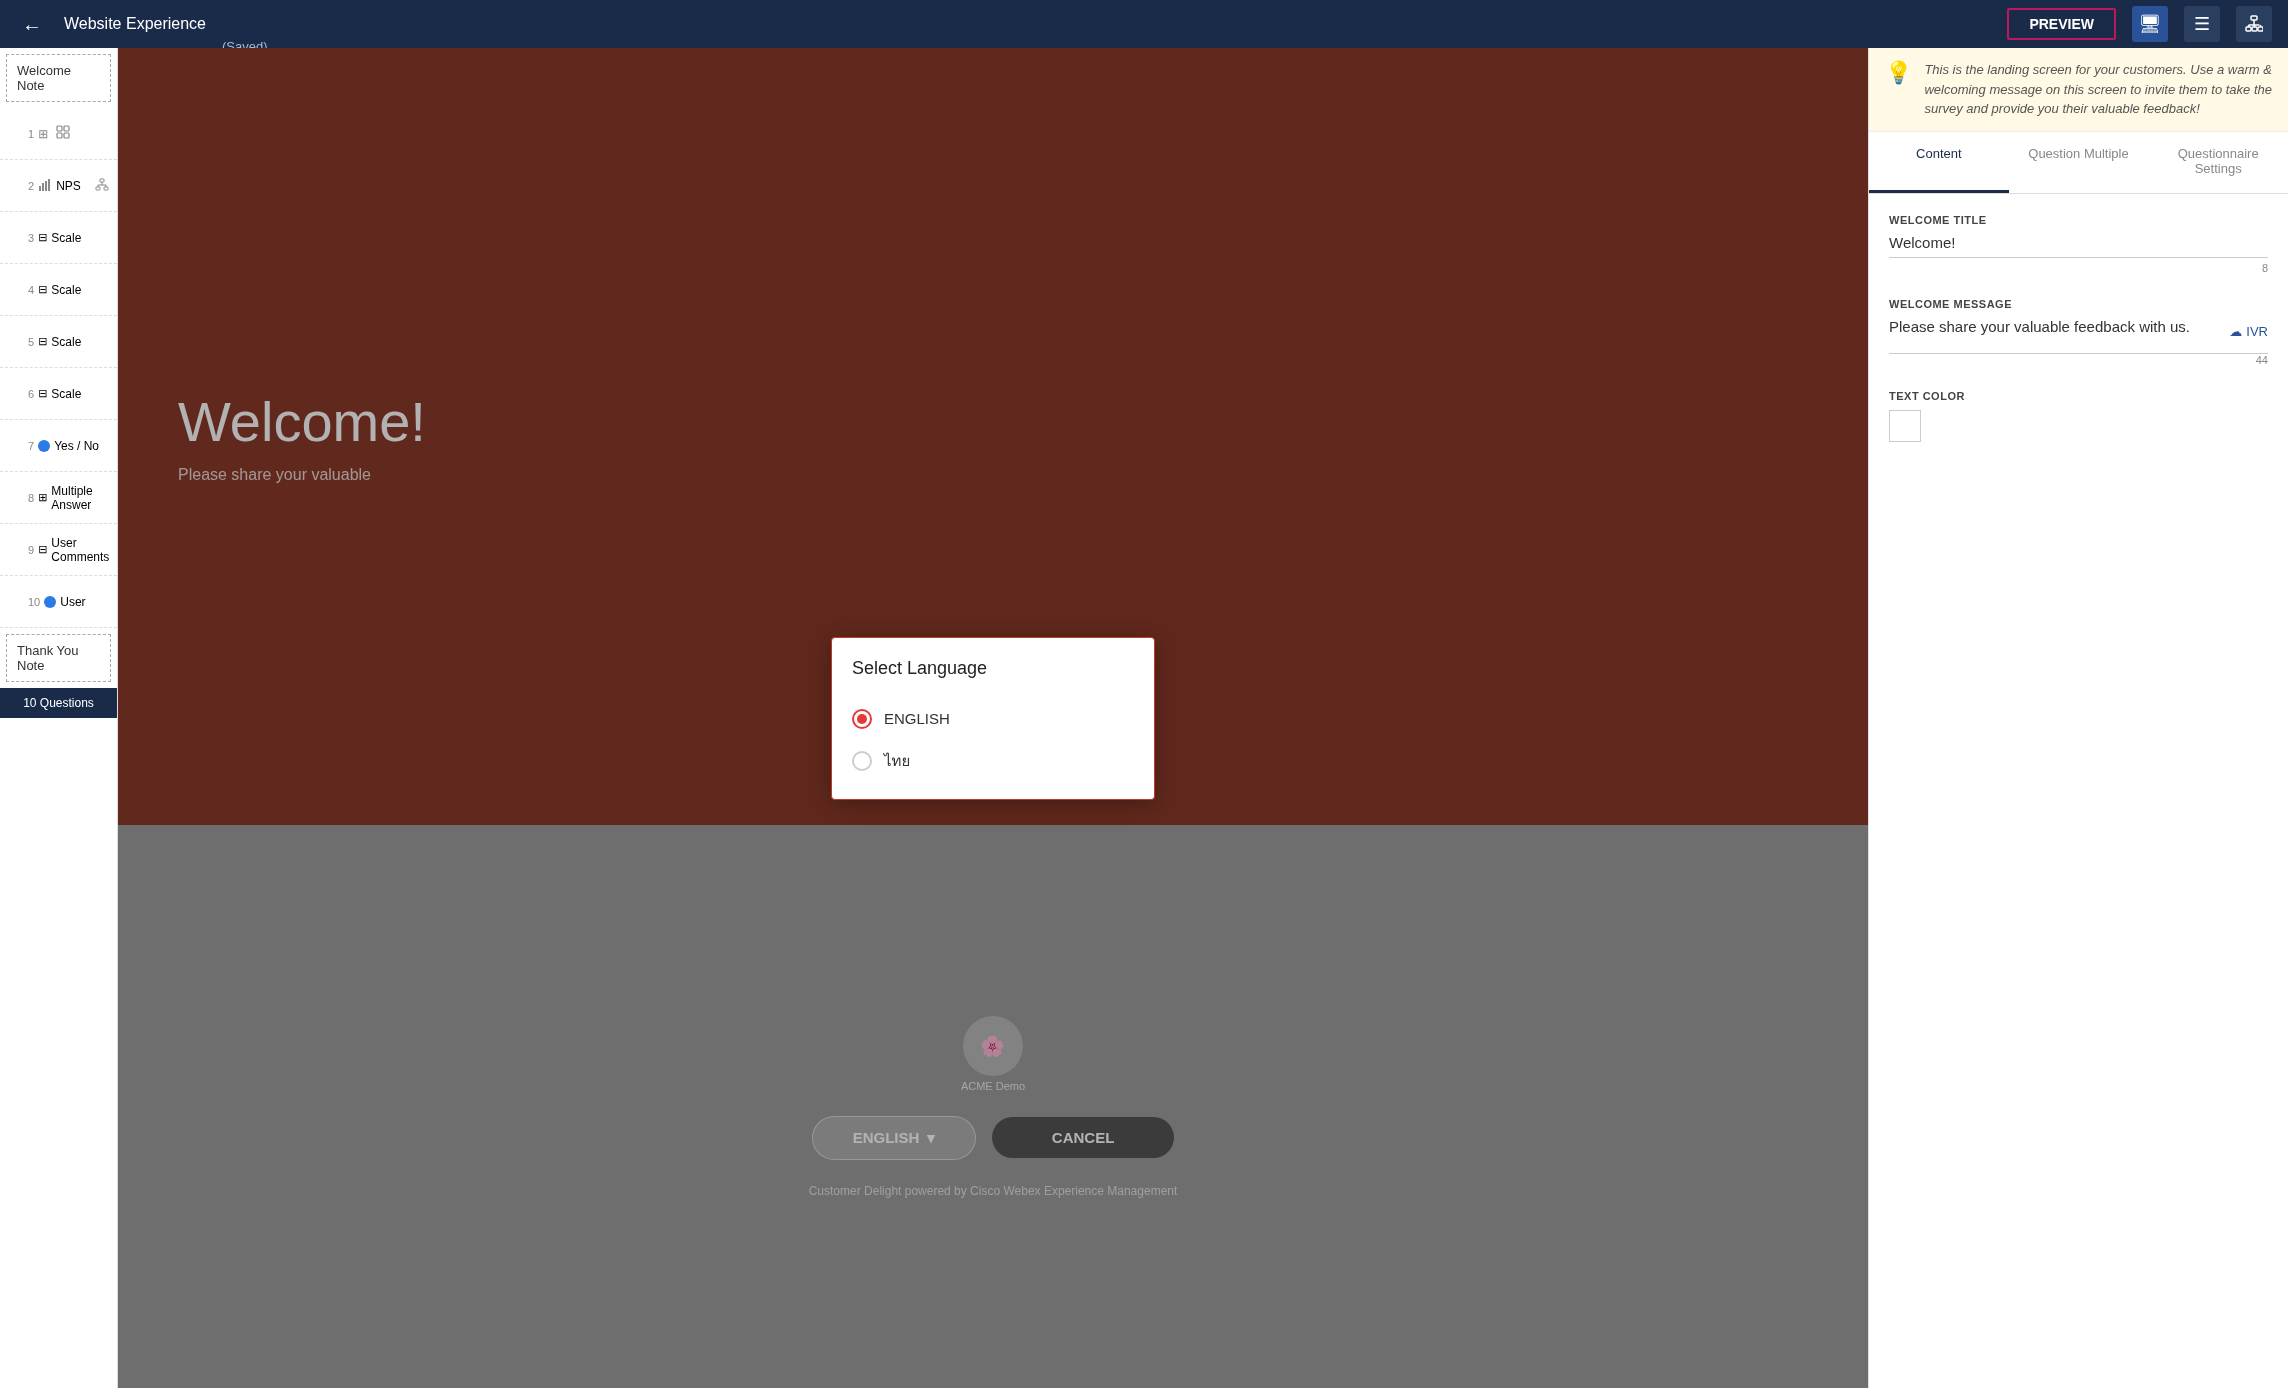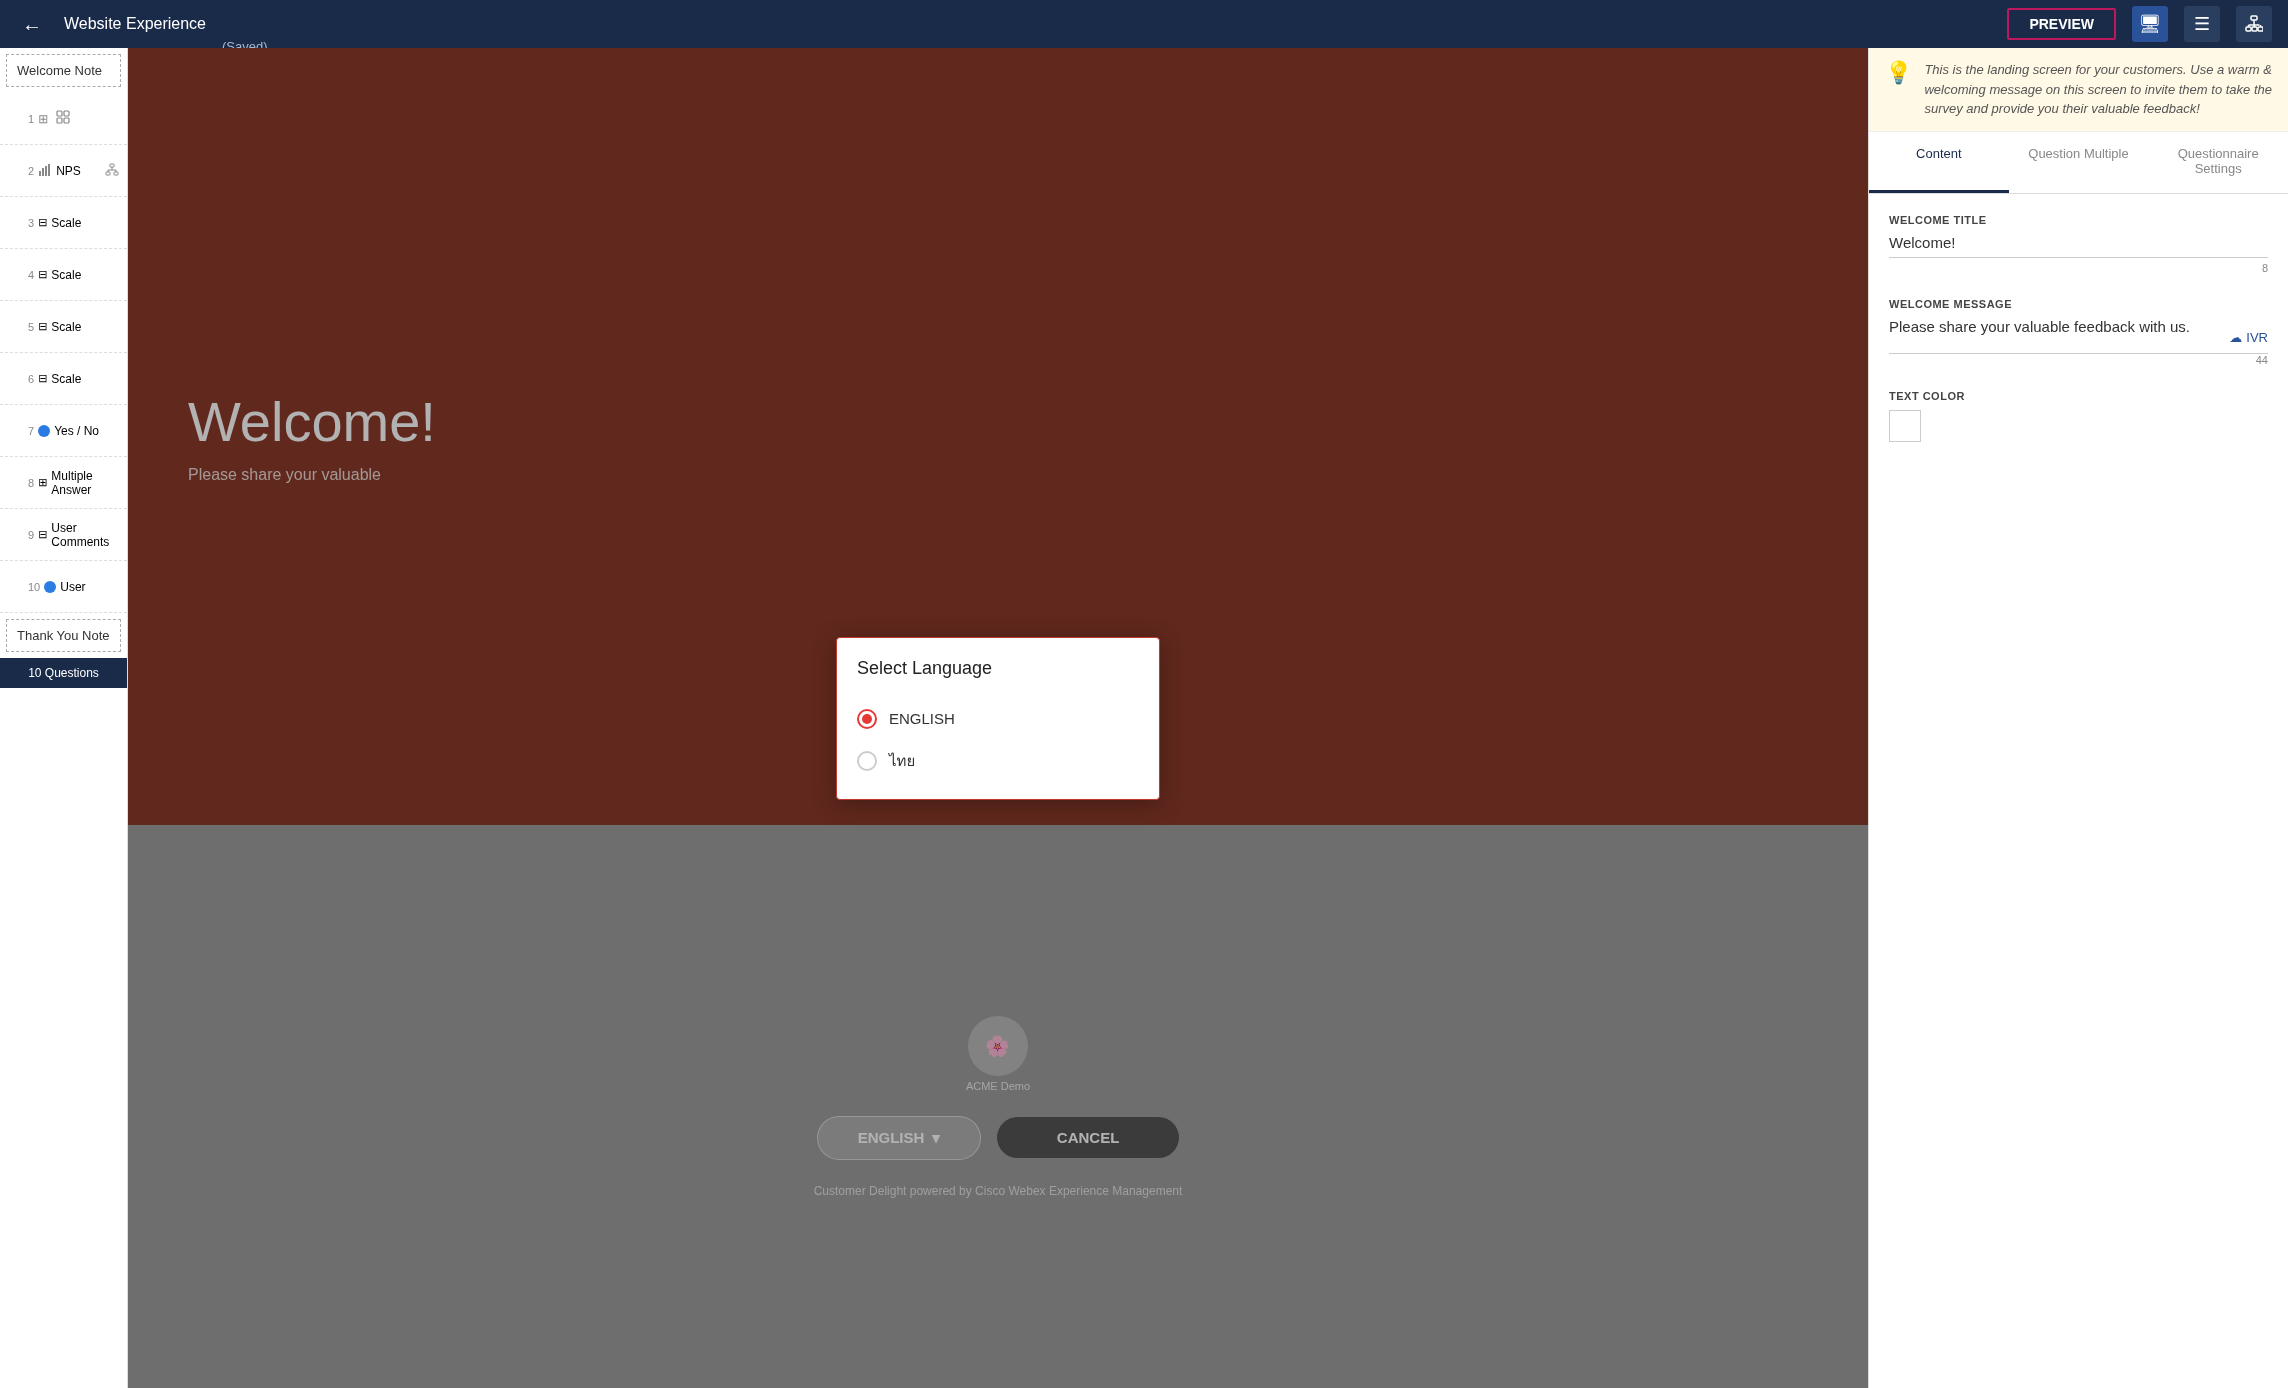--- a/index.html
+++ b/index.html
@@ -62,21 +62,21 @@
 
     
     .main-layout {
       display: flex;
       flex: 1;
       overflow: hidden;
     }
 
     
     .left-sidebar {
-      width: 128px;
+      width: 118px;
       background: #fff;
       border-right: 1px solid #ddd;
       overflow-y: auto;
       flex-shrink: 0;
     }
     .sidebar-item {
       padding: 10px 12px;
       border-bottom: 1px solid #eee;
       cursor: pointer;
       font-size: 13px;
@@ -555,21 +555,21 @@
       <div class="tab">Questionnaire Settings</div>
     </div>
     <div class="panel-content">
       <div class="field-section">
         <div class="field-label">WELCOME TITLE</div>
         <div class="field-value">Welcome!</div>
         <div class="field-count">8</div>
       </div>
       <div class="field-section">
         <div class="field-label">WELCOME MESSAGE</div>
-        <div style="display:flex;align-items:flex-end;justify-content:space-between;">
+        <div style="display:flex;align-items:center;justify-content:space-between;">
           <div class="field-value" style="flex:1;border-bottom:none;">Please share your valuable feedback with us.</div>
           <div class="ivr-btn">
             <span>☁</span>
             <span>IVR</span>
           </div>
         </div>
         <div style="border-bottom:1px solid #ccc;margin-top:8px;"></div>
         <div class="field-count">44</div>
       </div>
       <div class="field-section">

